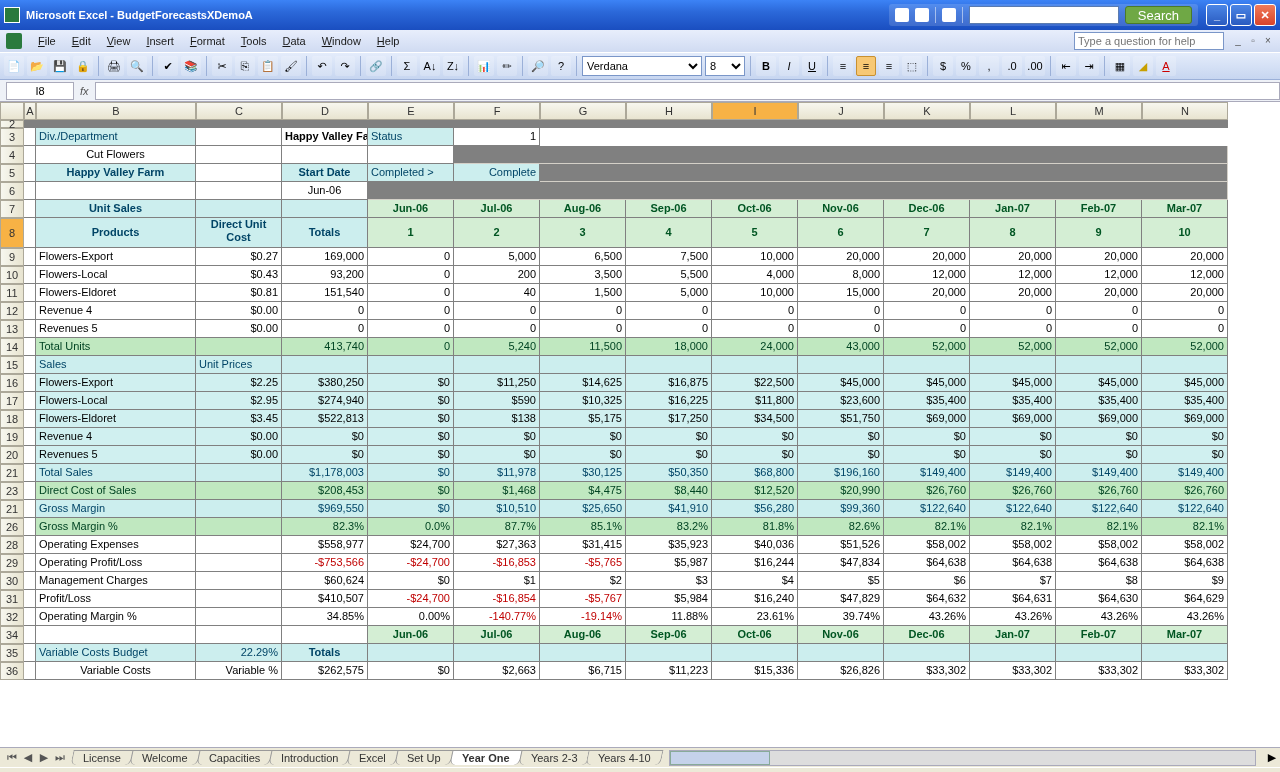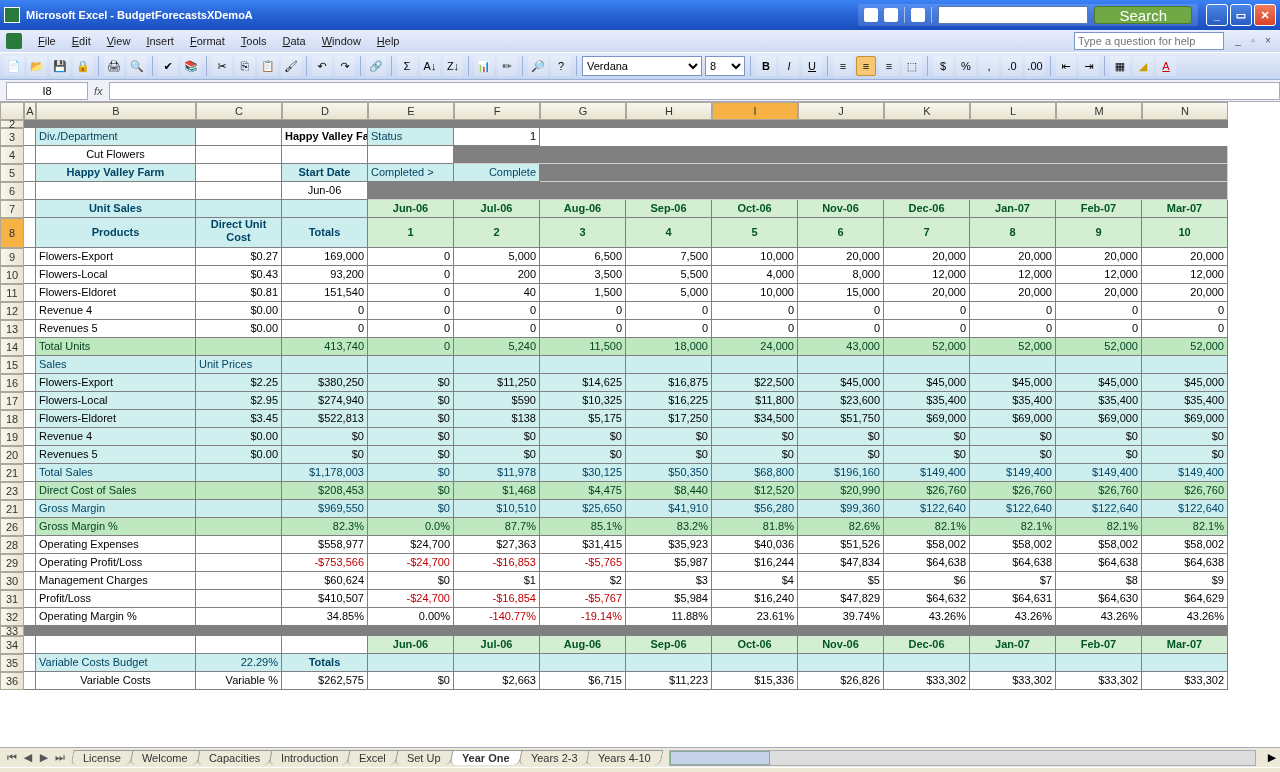--- a/index.html
+++ b/index.html
@@ -6,21 +6,21 @@
 body { width:1280px; height:772px; background:#ece9d8; overflow:hidden; font-size:11px; }
 
 .titlebar { height:30px; background:linear-gradient(to bottom,#3c83f6 0%,#2b68d9 40%,#1a4ec0 100%); display:flex; align-items:center; color:#fff; font-weight:bold; padding:0 4px; }
 .titlebar .ico { width:16px; height:16px; background:#2a7a3e; margin-right:6px; border:1px solid #fff;}
 .titlebar .title { flex:0 0 auto; }
 .titlebar .spacer { flex:1; }
 .titlebar .qa { display:flex; align-items:center; gap:6px; background:rgba(255,255,255,.15); padding:2px 6px; border-radius:3px;}
 .titlebar .qa .sep{width:1px;height:16px;background:rgba(255,255,255,.5);}
 .titlebar .qa .qicon{width:14px;height:14px;background:#fff;border-radius:2px;}
 .titlebar .qa input{height:18px;width:150px;border:1px solid #5a7bb0;font-size:11px;}
-.titlebar .qa .srch{background:#6fa845;border:1px solid #4a7a2a;color:#fff;font-size:15px;height:18px;padding:0 24px;border-radius:3px;}
+.titlebar .qa .srch{background:#6fa845;border:1px solid #4a7a2a;color:#fff;font-size:13px;height:18px;padding:0 12px;border-radius:3px;}
 .winbtns { display:flex; gap:2px; margin-left:8px;}
 .winbtn { width:22px; height:22px; border:1px solid #fff; border-radius:3px; display:flex; align-items:center; justify-content:center; color:#fff; font-weight:bold;}
 .winbtn.min,.winbtn.max{background:linear-gradient(#4b86e6,#2a5bc0);}
 .winbtn.close{background:linear-gradient(#f07b5a,#d8432a);}
 
 .menubar { height:22px; background:linear-gradient(#e8eefc,#d0dbf2); display:flex; align-items:center; padding:0 6px; gap:2px;}
 .menubar .doclogo{width:16px;height:16px;background:#2a7a3e;margin-right:6px;border-radius:2px;}
 .menubar .mitem{padding:2px 8px;color:#1a1a1a;}
 .menubar .helpbox{margin-left:auto;}
 .menubar .helpbox input{width:150px;height:18px;border:1px solid #7a96c8;font-size:11px;color:#999;padding:0 3px;}
@@ -28,21 +28,21 @@
 .menubar .mdiclose span{width:12px;height:12px;font-size:10px;text-align:center;color:#555;}
 
 .toolbar { height:28px; background:linear-gradient(#e4ecfb,#c7d6f0); display:flex; align-items:center; padding:0 4px; gap:3px; border-top:1px solid #fff; border-bottom:1px solid #9bb0d8;}
 .tbtn{ width:20px; height:20px; background:rgba(255,255,255,.2); border:1px solid transparent; border-radius:2px; display:inline-flex; align-items:center; justify-content:center; font-size:11px;}
 .tsep{ width:1px;height:20px;background:#9bb0d8;margin:0 2px;}
 .fontsel{ height:20px; border:1px solid #7a96c8; background:#fff; font-size:11px;}
 .fontsel.name{width:120px;}
 .fontsel.size{width:40px;}
 
 .fbar{height:22px;background:#eef1f7;display:flex;align-items:center;border-bottom:1px solid #aab;}
-.fbar .namebox{width:82px;height:18px;border:1px solid #aab;background:#fff;margin-left:6px;text-align:center;font-size:11px;display:flex;align-items:center;justify-content:center;}
+.fbar .namebox{width:68px;height:18px;border:1px solid #aab;background:#fff;margin-left:6px;text-align:center;font-size:11px;display:flex;align-items:center;justify-content:center;}
 .fbar .fx{margin:0 6px;font-style:italic;color:#555;}
 .fbar .finput{flex:1;height:18px;border:1px solid #aab;background:#fff;}
 
 .grid{position:relative;height:645px;overflow:hidden;background:#fff;}
 .colhdr{display:flex;height:18px;}
 .colhdr .hc{border:1px solid #aca899;background:linear-gradient(#f7f7ef,#e8e4d0);text-align:center;font-size:11px;line-height:16px;color:#333;flex:0 0 auto;}
 .colhdr .hc.sel{background:#f7b245;}
 .rows{height:620px;overflow:hidden;}
 .row{display:flex;height:18px;}
 .row .rh{width:24px;border:1px solid #aca899;background:linear-gradient(to right,#f7f7ef,#e8e4d0);text-align:center;font-size:11px;line-height:16px;color:#333;flex:0 0 auto;}
@@ -626,24 +626,20 @@
         <div class="cell num bordergray" style="width: 86px;">0.00%</div>
         <div class="cell num bordergray neg" style="width: 86px;">-140.77%</div>
         <div class="cell num bordergray neg" style="width: 86px;">-19.14%</div>
         <div class="cell num bordergray" style="width: 86px;">11.88%</div>
         <div class="cell num bordergray" style="width: 86px;">23.61%</div>
         <div class="cell num bordergray" style="width: 86px;">39.74%</div>
         <div class="cell num bordergray" style="width: 86px;">43.26%</div>
         <div class="cell num bordergray" style="width: 86px;">43.26%</div>
         <div class="cell num bordergray" style="width: 86px;">43.26%</div>
         <div class="cell num bordergray" style="width: 86px;">43.26%</div>
-      </div>
-      <div class="row grayspacer" style="height: 10px;">
-        <div class="rh" style="line-height: 8px;">33</div>
-        <div class="cell " style="width: 1204px;"></div>
       </div>
       <div class="row ">
         <div class="rh">34</div>
         <div class="cell bordergray" style="width: 12px;"></div>
         <div class="cell bordergray" style="width: 160px;"></div>
         <div class="cell bordergray" style="width: 86px;"></div>
         <div class="cell bordergray" style="width: 86px;"></div>
         <div class="cell hdr-green bordergray" style="width: 86px;">Jun-06</div>
         <div class="cell hdr-green bordergray" style="width: 86px;">Jul-06</div>
         <div class="cell hdr-green bordergray" style="width: 86px;">Aug-06</div>

